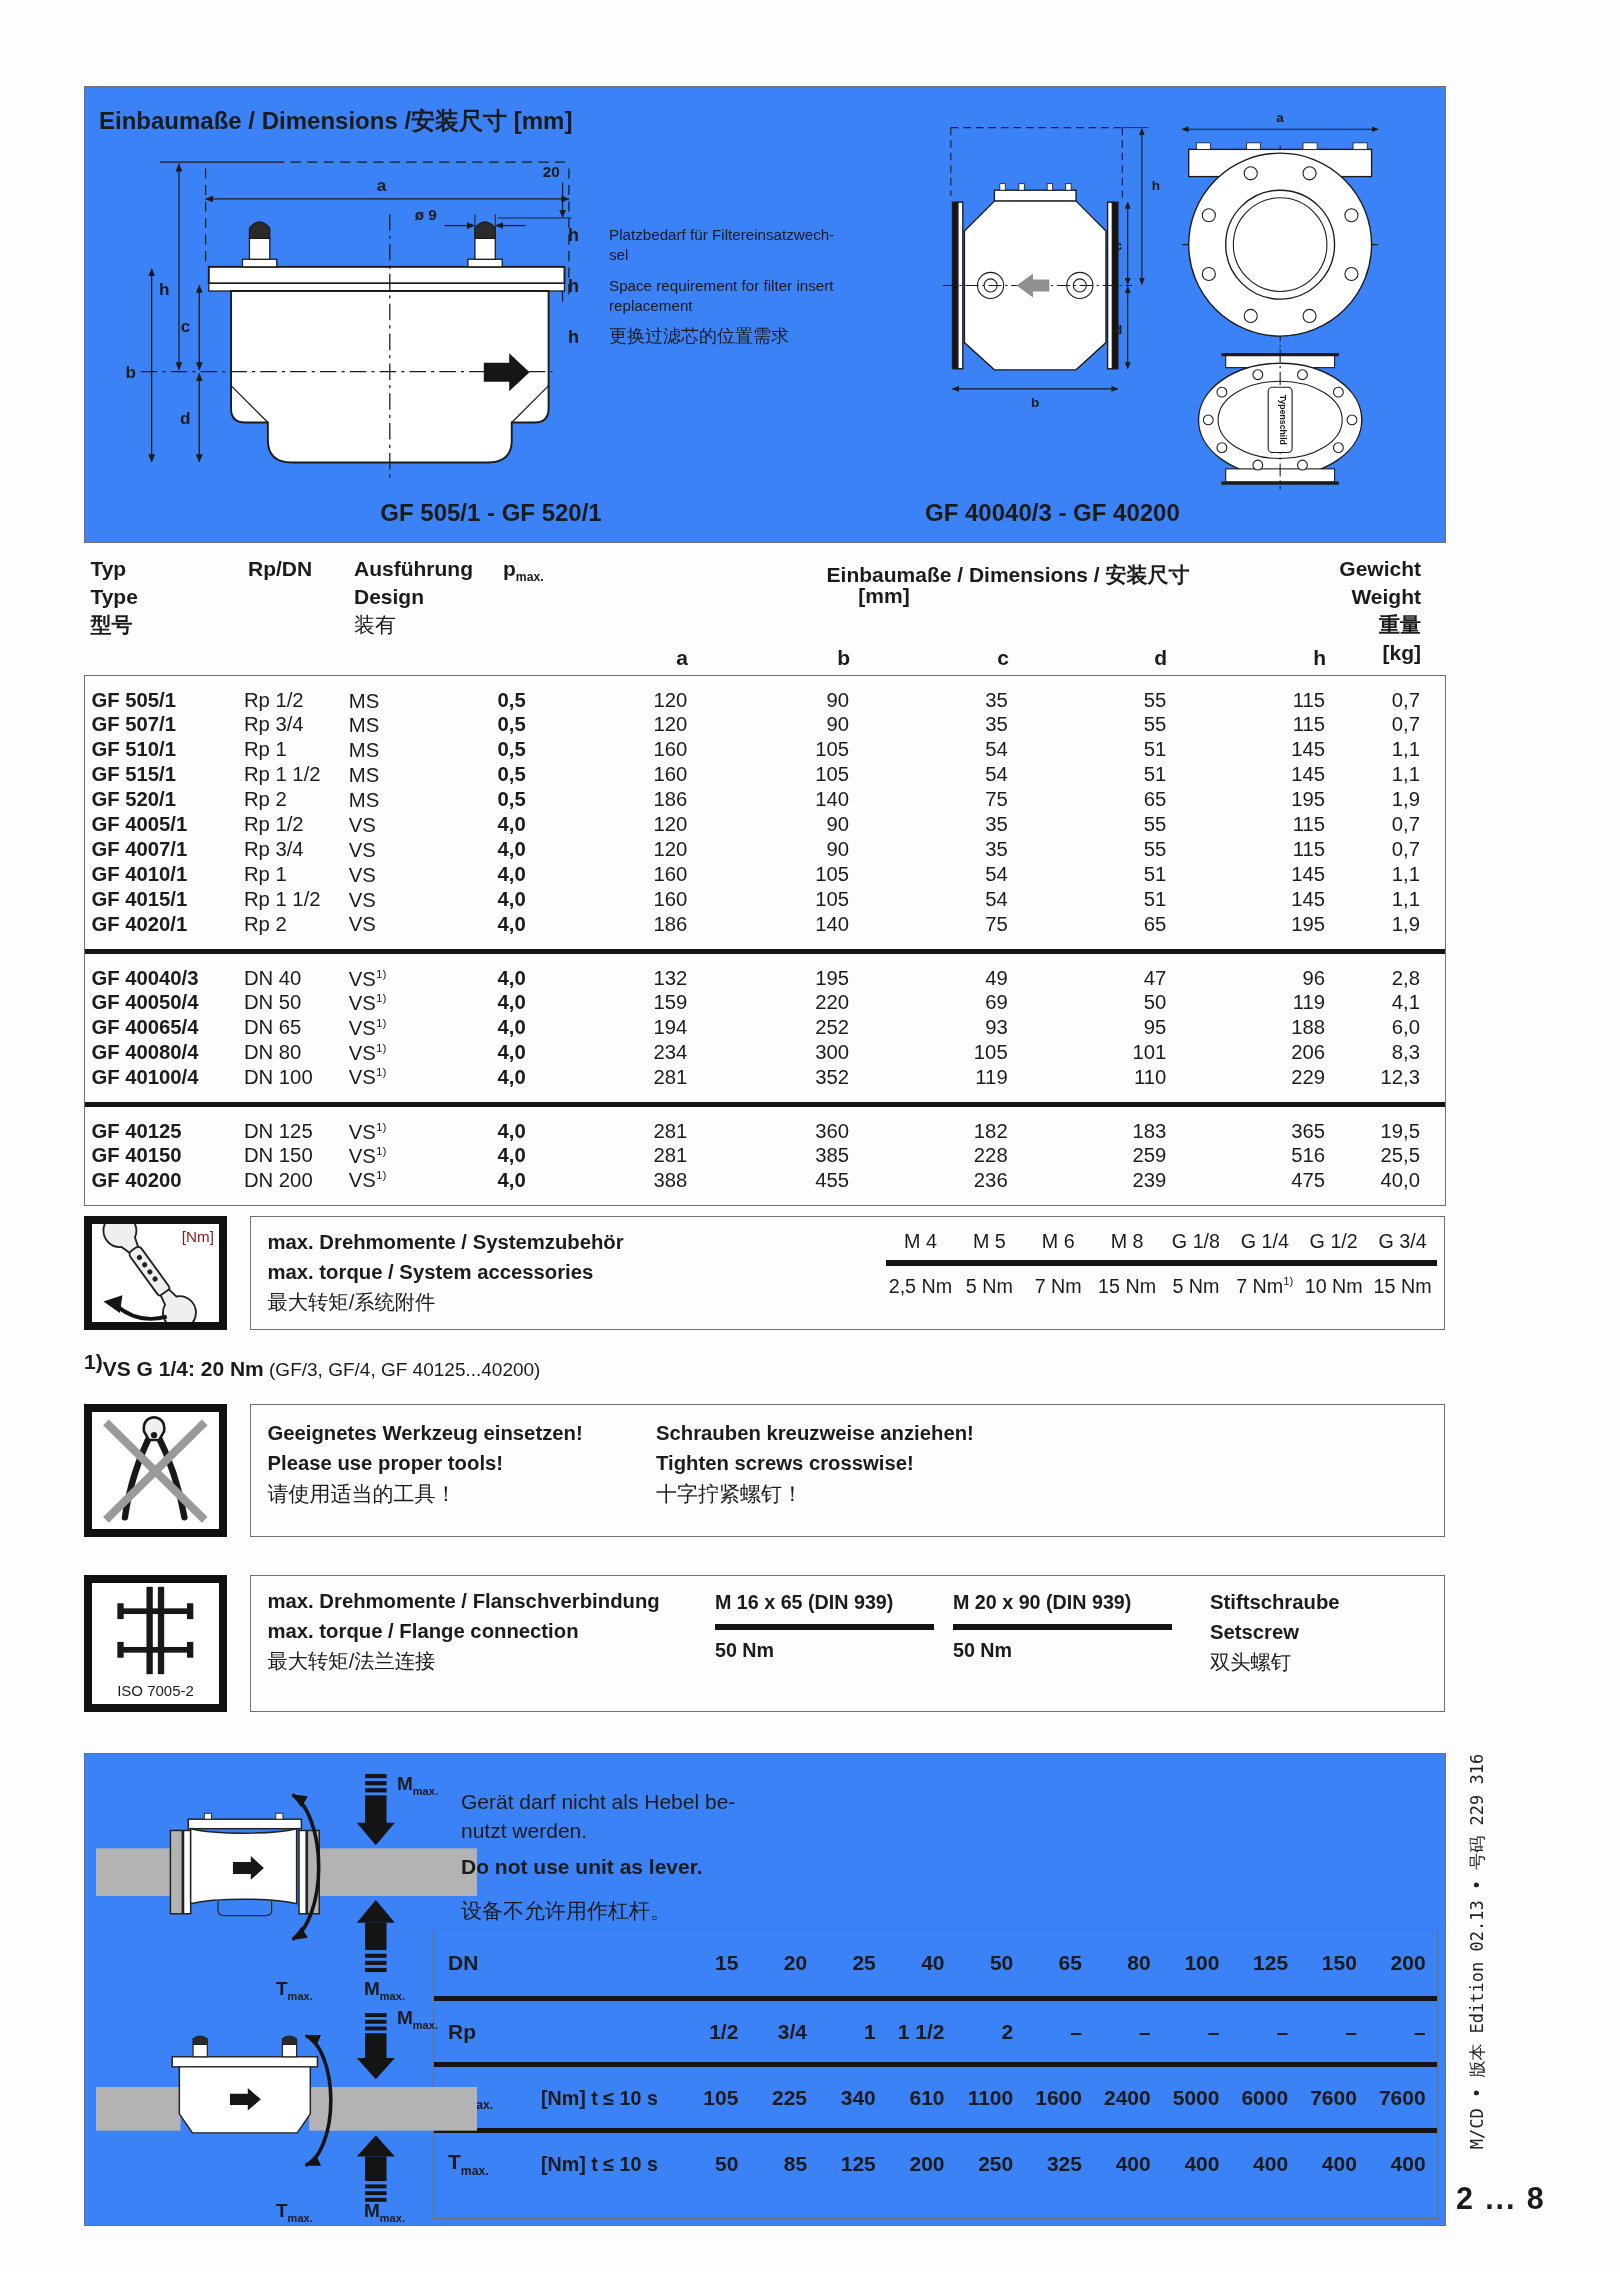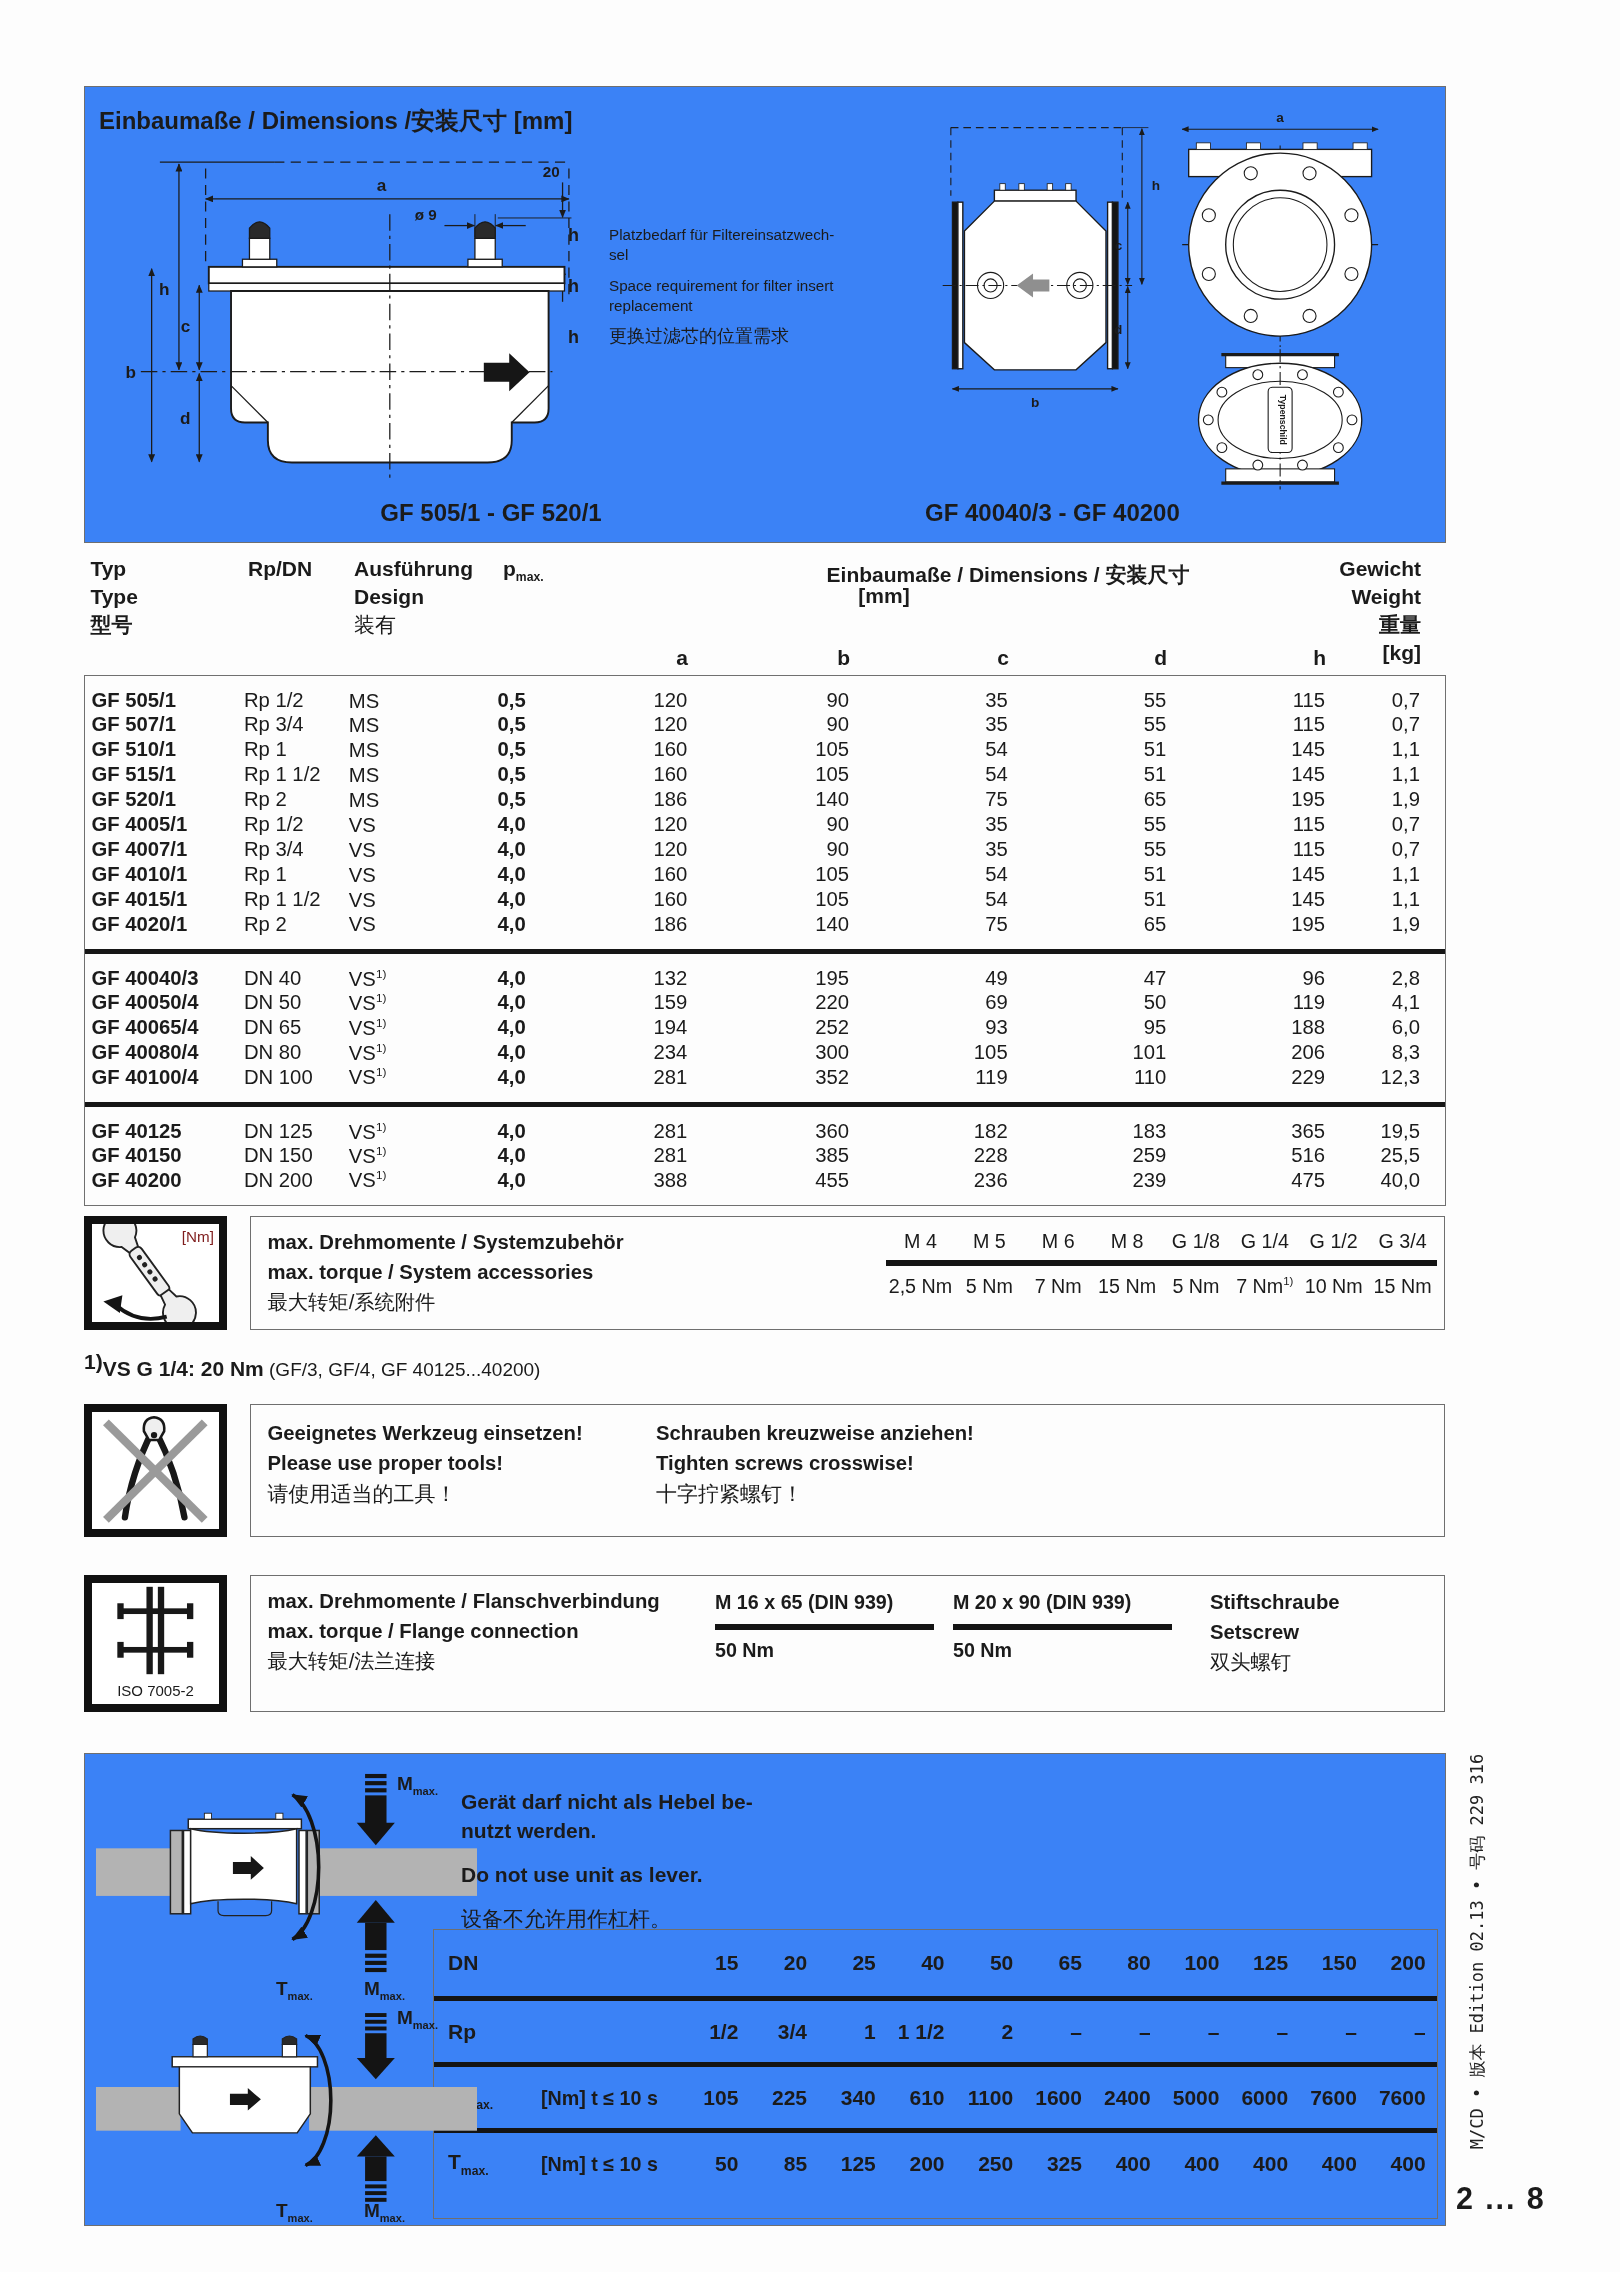--- a/index.html
+++ b/index.html
@@ -61,22 +61,22 @@
   .bhead{font-weight:bold;font-size:19.7px;white-space:nowrap}
   .brule{height:5.7px;background:#141414;margin:10.2px 0 9px}
   .bval{font-weight:bold;font-size:19.7px}
   .setscrew{position:absolute;left:959px;top:11.4px}
   .setscrew div{font-size:20.3px;font-weight:bold;line-height:30px}
   .setscrew div:last-child{font-weight:normal}
 
   
   .lever-box{left:84px;top:1753px;width:1362px;height:473px}
   .warn{position:absolute;left:376px;top:33px}
-  .warn .w1{font-size:21px;font-weight:bold;line-height:29px}
-  .warn .w2{font-size:21px;font-weight:bold;margin-top:18px}
+  .warn .w1{font-size:21px;font-weight:normal;line-height:29px}
+  .warn .w2{font-size:21px;font-weight:bold;margin-top:10px}
   .warn .w3{font-size:21px;margin-top:18px}
   .dntable{position:absolute;left:348px;top:175px;width:1005px;height:290px;border:1.3px solid #6f6f6f}
   .dn-row{position:relative;height:66px}
   .dn-row + .dn-row{border-top:5.7px solid #141414}
   .dn-lab{position:absolute;left:14px;top:50%;transform:translateY(-50%);font-weight:bold;font-size:21px;white-space:nowrap}
   .dn-unit{position:absolute;left:107px;top:50%;transform:translateY(-50%);font-weight:bold;font-size:19.7px;white-space:nowrap}
   .dn-vals{position:absolute;right:11.4px;top:0;height:100%;width:756px;display:grid;grid-template-columns:repeat(11,1fr);align-items:center}
   .dn-vals div{text-align:right;font-weight:bold;font-size:21px;white-space:nowrap}
   .alabel{position:absolute;font-weight:bold;font-size:19px;white-space:nowrap}
 

